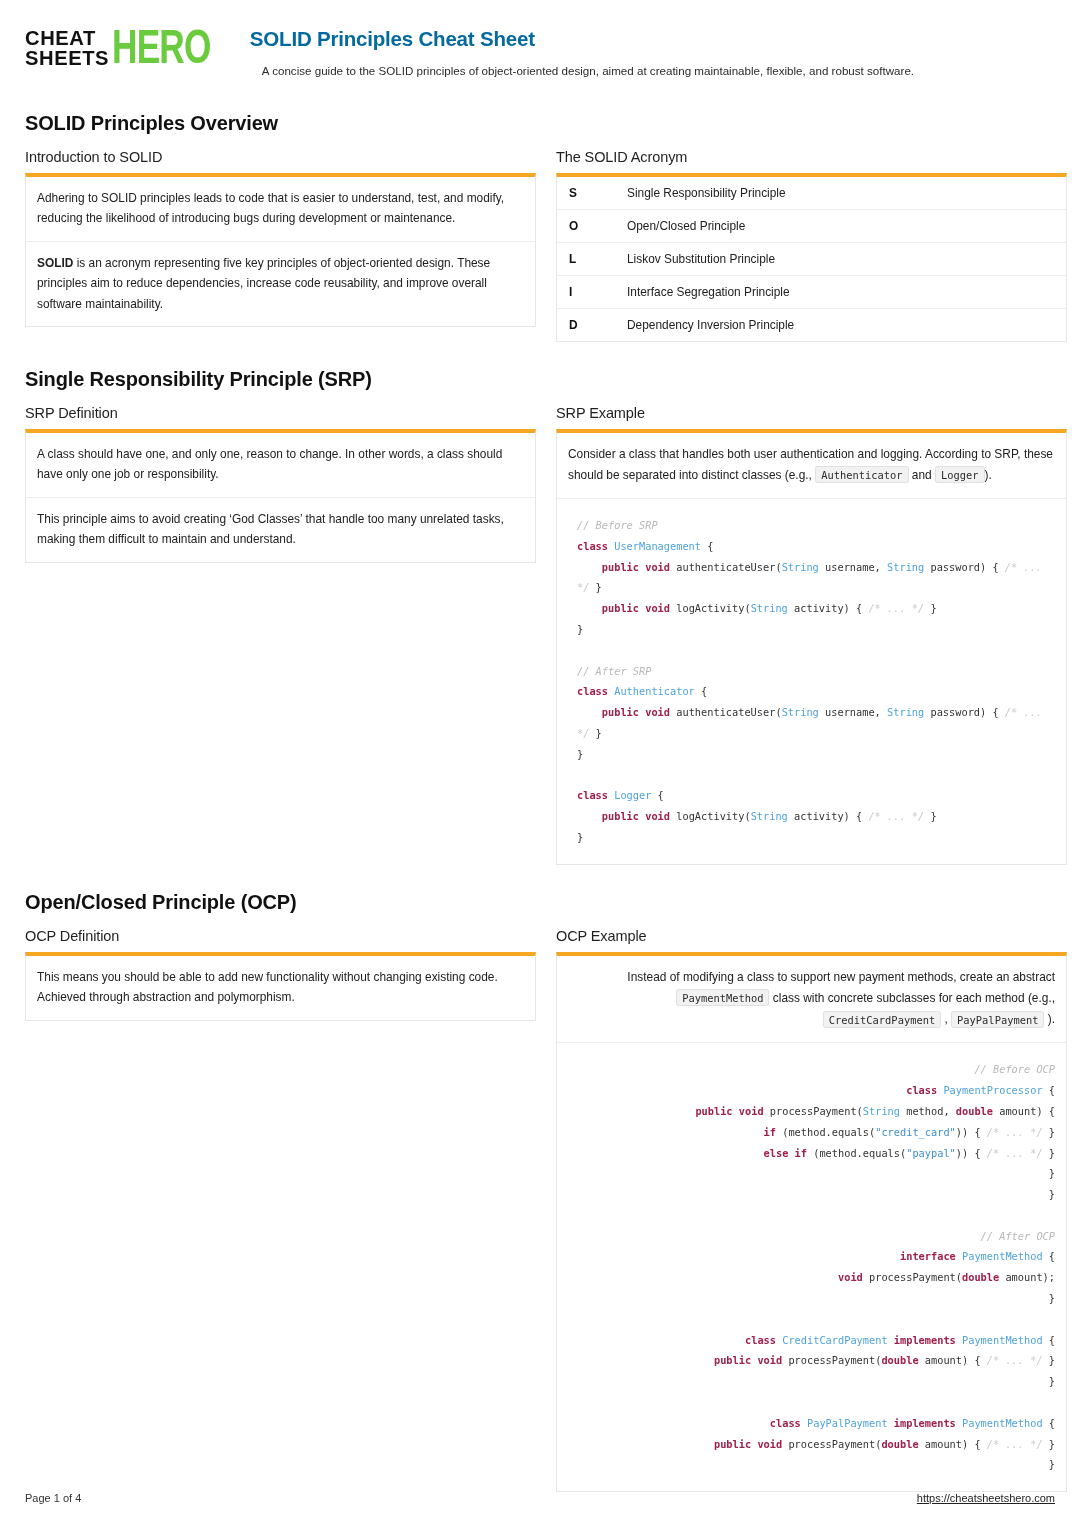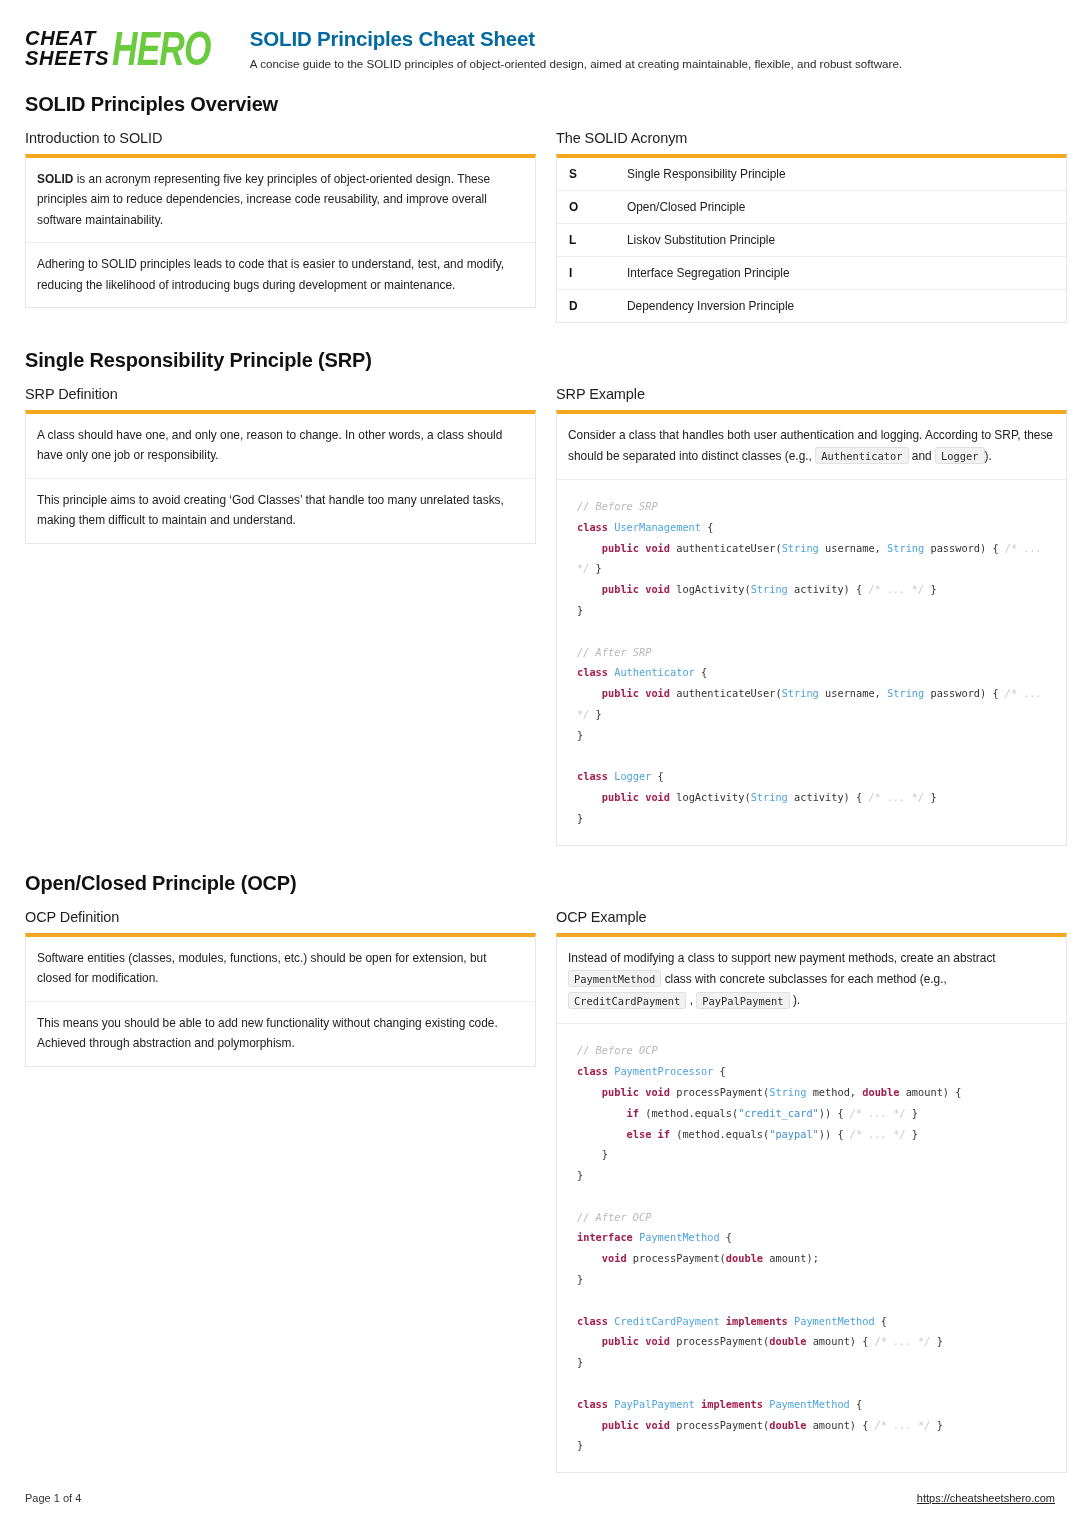--- a/index.html
+++ b/index.html
@@ -25,24 +25,23 @@
 
   
   .header {
     display: flex;
     align-items: flex-start;
     gap: 18px;
     margin-bottom: 22px;
   }
   .logo {
     display: flex;
-    align-items: flex-end;
+    align-items: flex-start;
     flex: 0 0 auto;
     padding-top: 2px;
-    font-style: italic;
   }
   .logo-left {
     display: flex;
     flex-direction: column;
     line-height: 0.96;
   }
   .logo-left span {
     font-family: "Liberation Sans", sans-serif;
     font-weight: bold;
     font-size: 21px;
@@ -70,21 +69,21 @@
     font-size: 20.5px;
     font-weight: bold;
     color: #0369a1;
     letter-spacing: -0.2px;
     margin: 0 0 5px 0;
     line-height: 1.15;
   }
   .header-sub {
     font-size: 11.6px;
     color: #2b2b2b;
-    margin: 0;
+    margin: 12px;
     line-height: 1.3;
   }
 
   
   .section-title {
     font-size: 20px;
     font-weight: bold;
     color: #111111;
     letter-spacing: -0.15px;
     margin: 0 0 14px 0;
@@ -212,24 +211,24 @@
       <p class="header-sub">A concise guide to the SOLID principles of object-oriented design, aimed at creating maintainable, flexible, and robust software.</p>
     </div>
   </div>
 
   <h2 class="section-title">SOLID Principles Overview</h2>
 
   <div class="cols">
     <div class="col">
       <h3 class="card-title">Introduction to SOLID</h3>
       <div class="card" style="border-top-color: rgb(245, 166, 35);">
+        <div class="card-row">Adhering to SOLID principles leads to code that is easier to understand, test, and modify, reducing the likelihood of introducing bugs during development or maintenance.</div>
         <div class="card-row">
           <b>SOLID</b><span> is an acronym representing five key principles of object-oriented design. These principles aim to reduce dependencies, increase code reusability, and improve overall software maintainability.</span>
         </div>
-        <div class="card-row">Adhering to SOLID principles leads to code that is easier to understand, test, and modify, reducing the likelihood of introducing bugs during development or maintenance.</div>
       </div>
     </div>
 
     <div class="col">
       <h3 class="card-title">The SOLID Acronym</h3>
       <div class="card" style="border-top-color: rgb(245, 166, 35);">
         <div class="acro-row">
           <div class="acro-letter">S</div>
           <div class="acro-desc">Single Responsibility Principle</div>
         </div>
@@ -285,28 +284,27 @@
       </div>
     </div>
   </div>
 
   <h2 class="section-title spaced">Open/Closed Principle (OCP)</h2>
 
   <div class="cols">
     <div class="col">
       <h3 class="card-title">OCP Definition</h3>
       <div class="card" style="border-top-color: rgb(245, 166, 35);">
-        <div class="card-row">Software entities (classes, modules, functions, etc.) should be open for extension, but closed for modification.</div>
         <div class="card-row">This means you should be able to add new functionality without changing existing code. Achieved through abstraction and polymorphism.</div>
       </div>
     </div>
 
     <div class="col">
       <h3 class="card-title">OCP Example</h3>
-      <div class="card" style="border-top-color: rgb(245, 166, 35);">
+      <div class="card" style="border-top-color: rgb(245, 166, 35); text-align: right;">
         <div class="ex-intro"><span>Instead of modifying a class to support new payment methods, create an abstract </span><code class="chip">PaymentMethod</code><span> class with concrete subclasses for each method (e.g., </span><code class="chip">CreditCardPayment</code><span> , </span><code class="chip">PayPalPayment</code><span> ).</span></div>
         <div class="codeblock"><span class="cmt">// Before OCP</span><span class="pln">
 </span><span class="kw">class</span><span class="pln"> </span><span class="typ">PaymentProcessor</span><span class="pln"> {
     </span><span class="kw">public</span><span class="pln"> </span><span class="kw">void</span><span class="pln"> processPayment(</span><span class="typ">String</span><span class="pln"> method, </span><span class="kw">double</span><span class="pln"> amount) {
         </span><span class="kw">if</span><span class="pln"> (method.equals(</span><span class="str">"credit_card"</span><span class="pln">)) { </span><span class="cmt2">/* ... */</span><span class="pln"> }
         </span><span class="kw">else if</span><span class="pln"> (method.equals(</span><span class="str">"paypal"</span><span class="pln">)) { </span><span class="cmt2">/* ... */</span><span class="pln"> }
     }
 }
 
 </span><span class="cmt">// After OCP</span><span class="pln">

